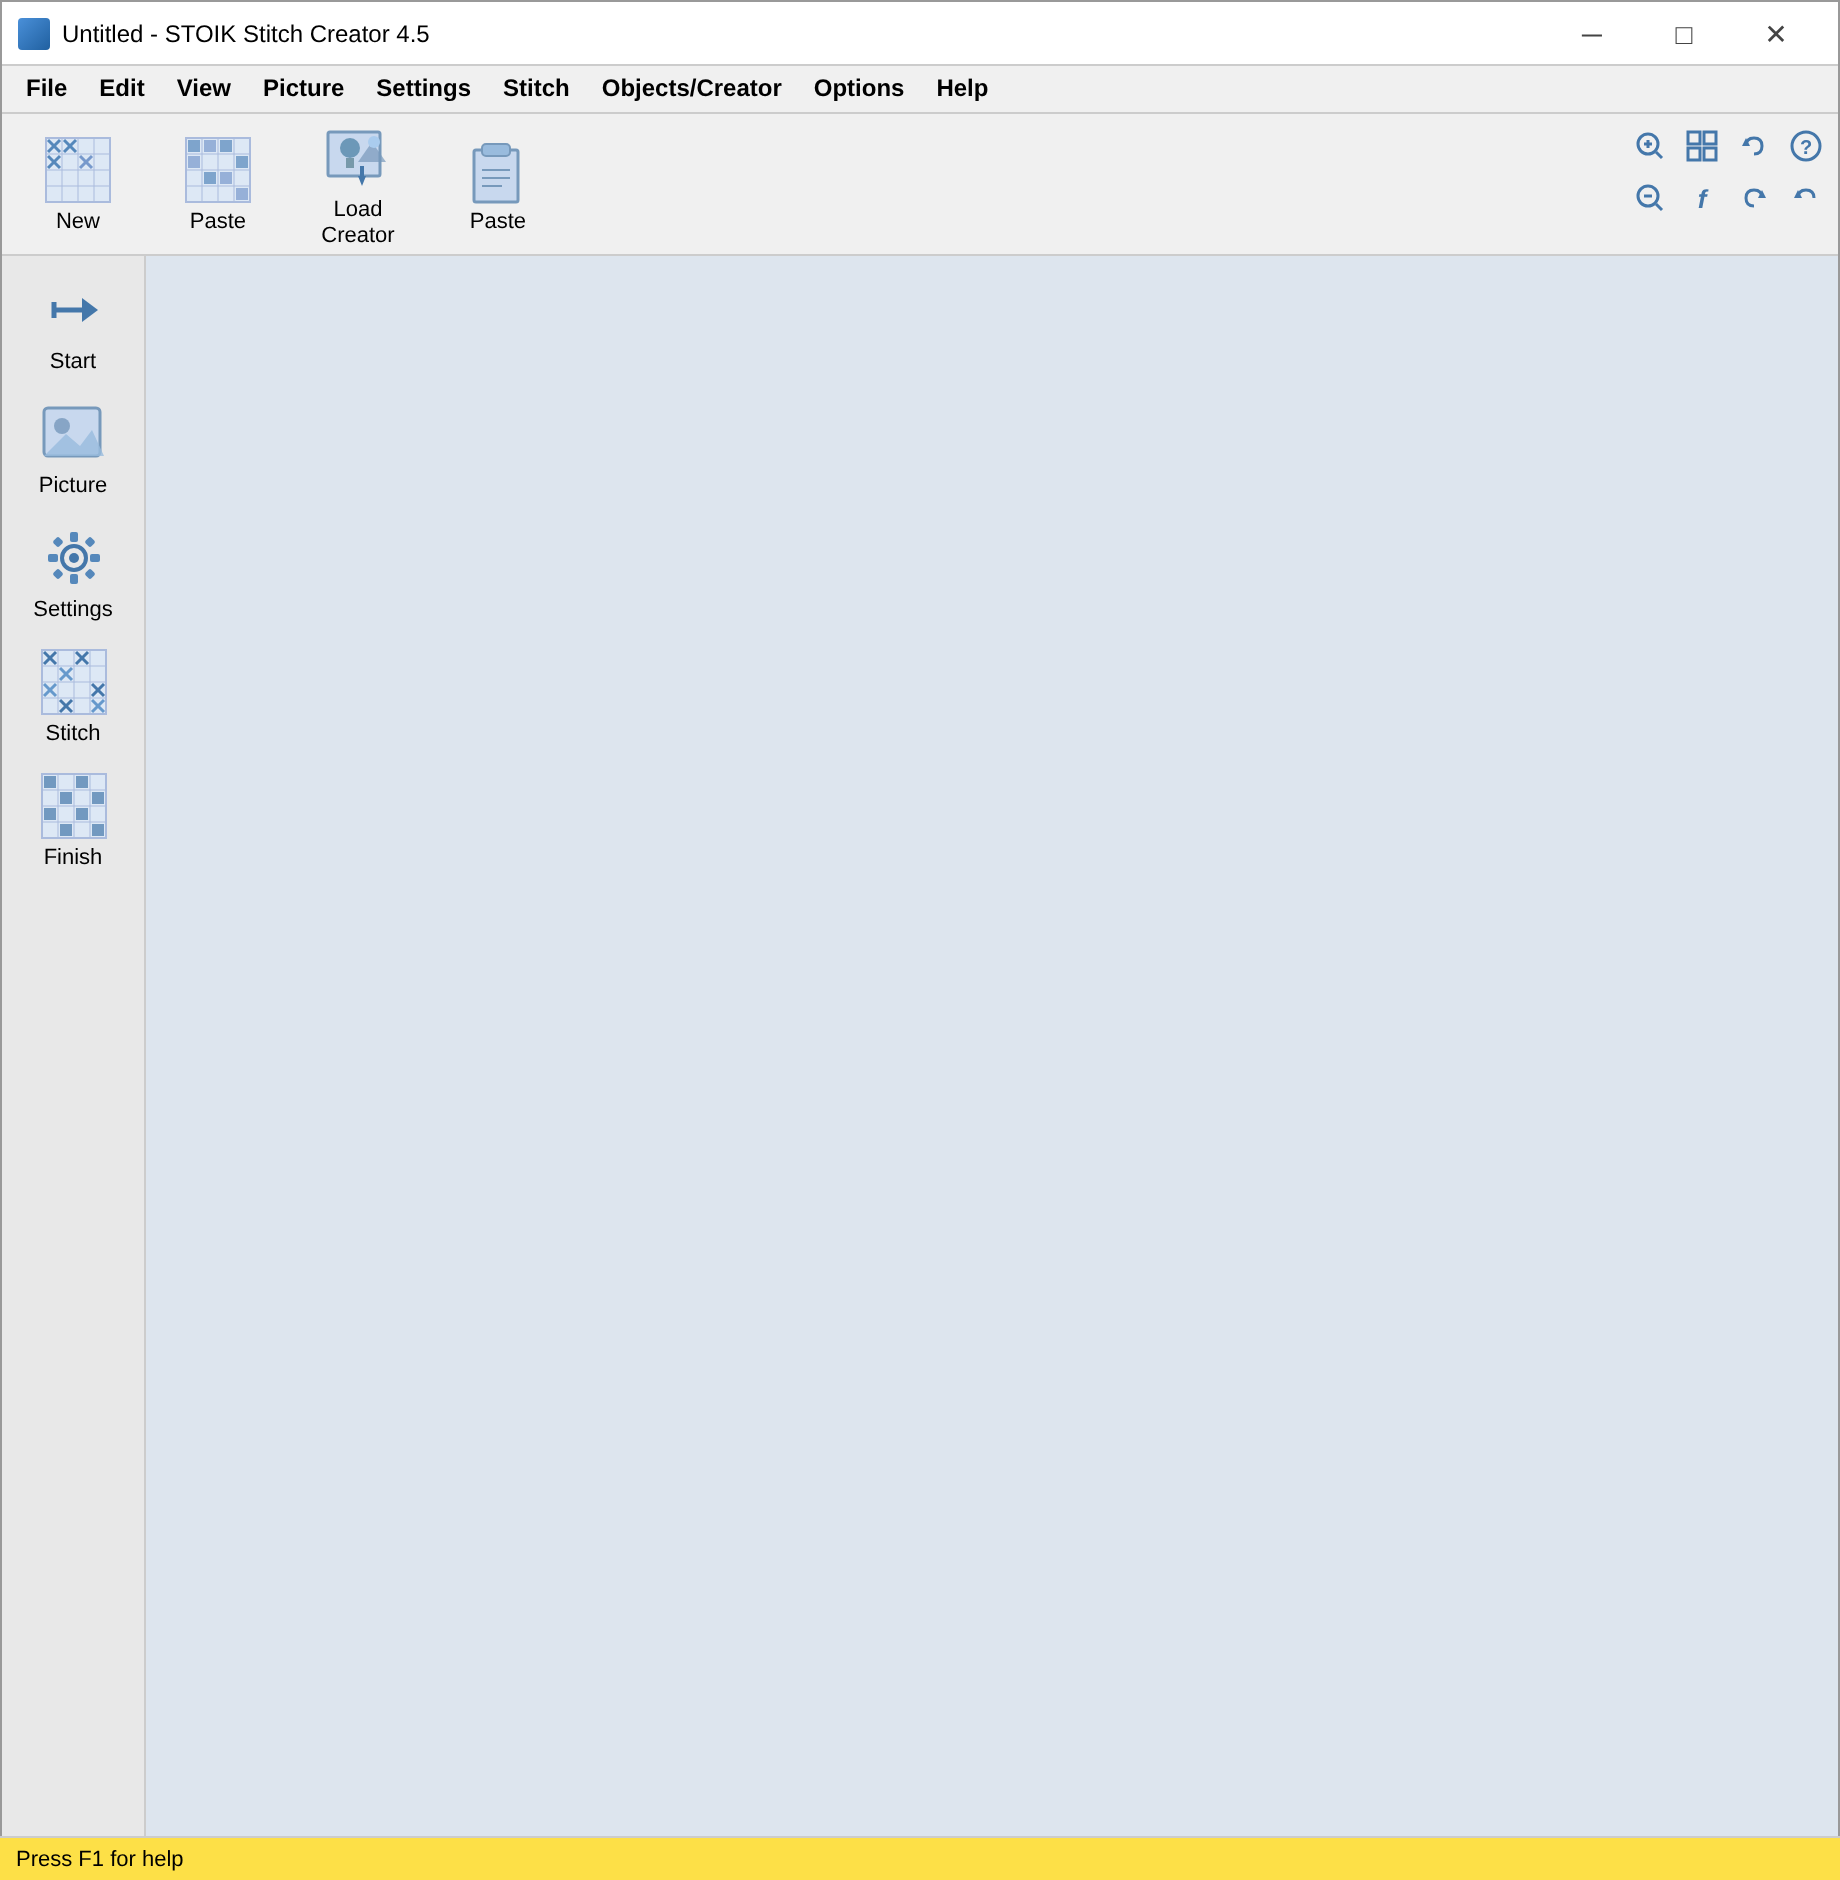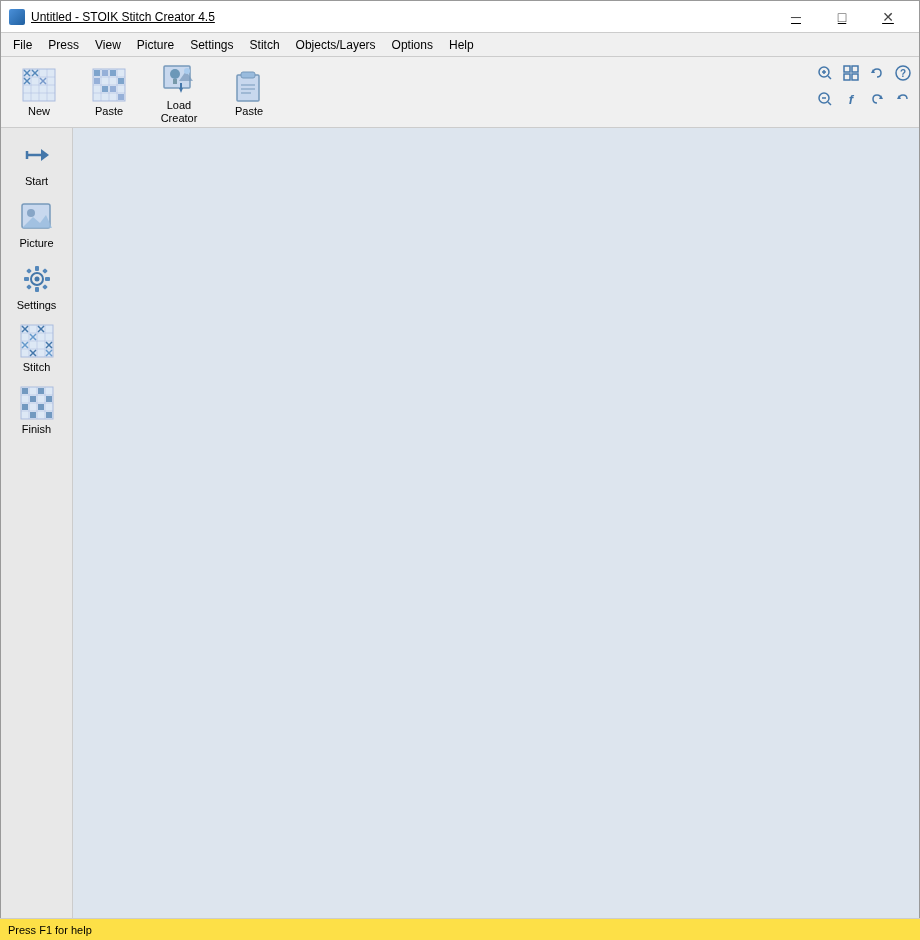--- a/index.html
+++ b/index.html
@@ -16,21 +16,20 @@
     
     .title-bar {
       background: #fff;
       height: 32px;
       display: flex;
       align-items: center;
       justify-content: space-between;
       padding: 0 8px;
       border-bottom: 1px solid #ccc;
       user-select: none;
-      text-decoration: underline;
     }
     .title-bar-left {
       display: flex;
       align-items: center;
       gap: 6px;
     }
     .title-bar-icon {
       width: 16px;
       height: 16px;
       background: linear-gradient(135deg, #4a90d9, #2060a0);
@@ -56,23 +55,24 @@
       justify-content: center;
       font-size: 14px;
       color: #444;
     }
 
     
     .menu-bar {
       background: #f0f0f0;
       height: 24px;
       display: flex;
-      align-items: center;
+      align-items: flex-start;
       border-bottom: 1px solid #ccc;
       padding: 0 4px;
+      font-weight: bold;
     }
     .menu-item {
       padding: 2px 8px;
       cursor: pointer;
       font-size: 12px;
       color: #000;
       height: 22px;
       display: flex;
       align-items: center;
     }
@@ -229,26 +229,26 @@
   </div>
   <div class="title-bar-controls">
     <button class="title-btn">─</button>
     <button class="title-btn">□</button>
     <button class="title-btn close">✕</button>
   </div>
 </div>
 
 <div class="menu-bar">
   <div class="menu-item">File</div>
-  <div class="menu-item">Press</div>
+  <div class="menu-item">Edit</div>
   <div class="menu-item">View</div>
   <div class="menu-item">Picture</div>
   <div class="menu-item">Settings</div>
   <div class="menu-item">Stitch</div>
-  <div class="menu-item">Objects/Layers</div>
+  <div class="menu-item">Objects/Creator</div>
   <div class="menu-item">Options</div>
   <div class="menu-item">Help</div>
 </div>
 
 <div class="toolbar">
   <div class="toolbar-left">
 
     <button class="tool-btn">
       <div class="tool-icon">
         <svg width="36" height="36" viewBox="0 0 36 36">

